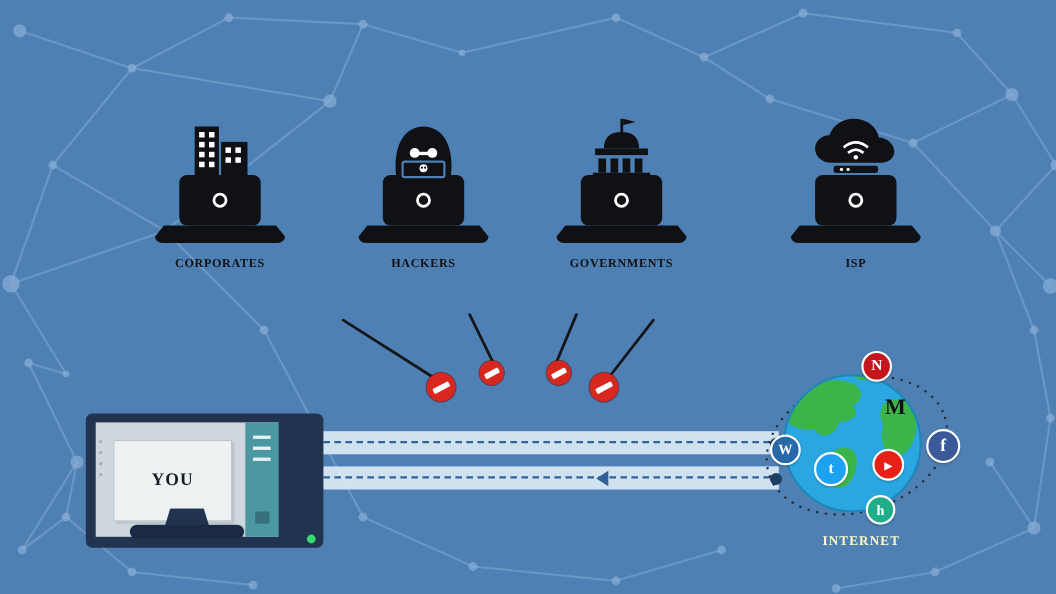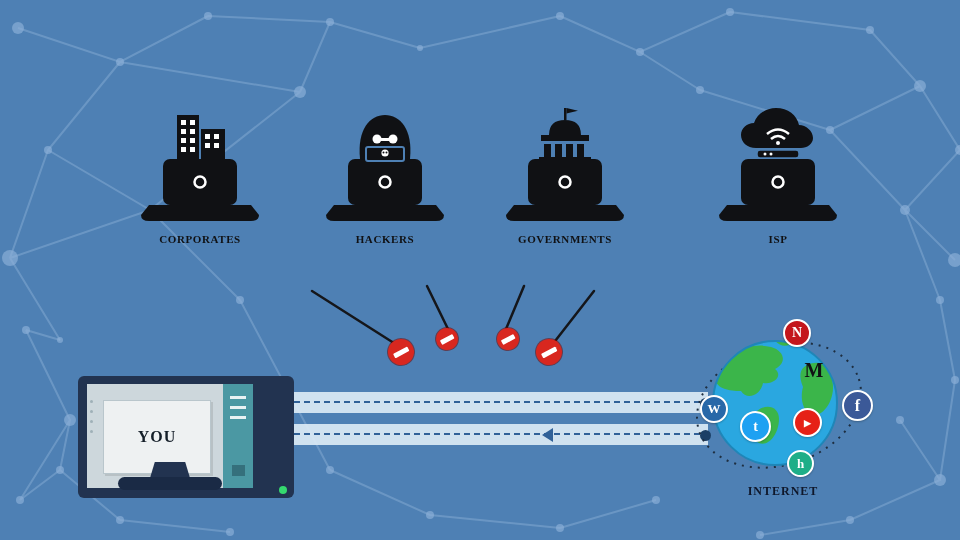--- a/index.html
+++ b/index.html
@@ -50,21 +50,21 @@
   .shield{position:absolute;left:424px;top:344px;width:96px;height:118px;z-index:7;}
   .vpn-label{position:absolute;left:0;right:0;top:44px;text-align:center;color:#fff;font-weight:bold;
     font-size:26px;letter-spacing:1px;text-shadow:0 1px 2px rgba(0,0,0,.35);}
 
   
   .globe{position:absolute;left:695px;top:313px;width:180px;height:190px;z-index:4;}
   .svc{position:absolute;z-index:6;border-radius:50%;border:2px solid #fff;display:flex;align-items:center;
     justify-content:center;font-weight:bold;box-shadow:0 1px 2px rgba(0,0,0,.25);}
   .svc.bare{border:none;background:transparent!important;box-shadow:none;}
   .inet-label{position:absolute;left:710px;top:484px;width:146px;text-align:center;z-index:5;
-    font-size:12px;font-weight:bold;letter-spacing:1px;color:#0f172a;}
+    font-size:12px;font-weight:bold;letter-spacing:1px;color:#fef9c3;}
 </style>
 </head>
 <body>
 
 <div class="stage">
 
   <svg class="mesh" width="960" height="540" viewBox="0 0 960 540">
     <g stroke="var(--mesh,#8db1d8)" stroke-width="2" stroke-opacity="0.45" fill="none">
       <path d="M18,28 L120,62 L208,16 M120,62 L48,150 L10,258 M120,62 L300,92 M300,92 L330,22 M208,16 L330,22 M330,22 L420,48 M420,48 L560,16 M48,150 L150,210 L10,258 M150,210 L300,92 M150,210 L240,300 M10,258 L60,340"></path>
       <path d="M560,16 L640,52 L730,12 M640,52 L700,90 M730,12 L870,30 L920,86 M920,86 L960,150 M920,86 L830,130 M830,130 L905,210 L955,260 M830,130 L700,90 M960,150 L905,210 M905,210 L940,300"></path>

